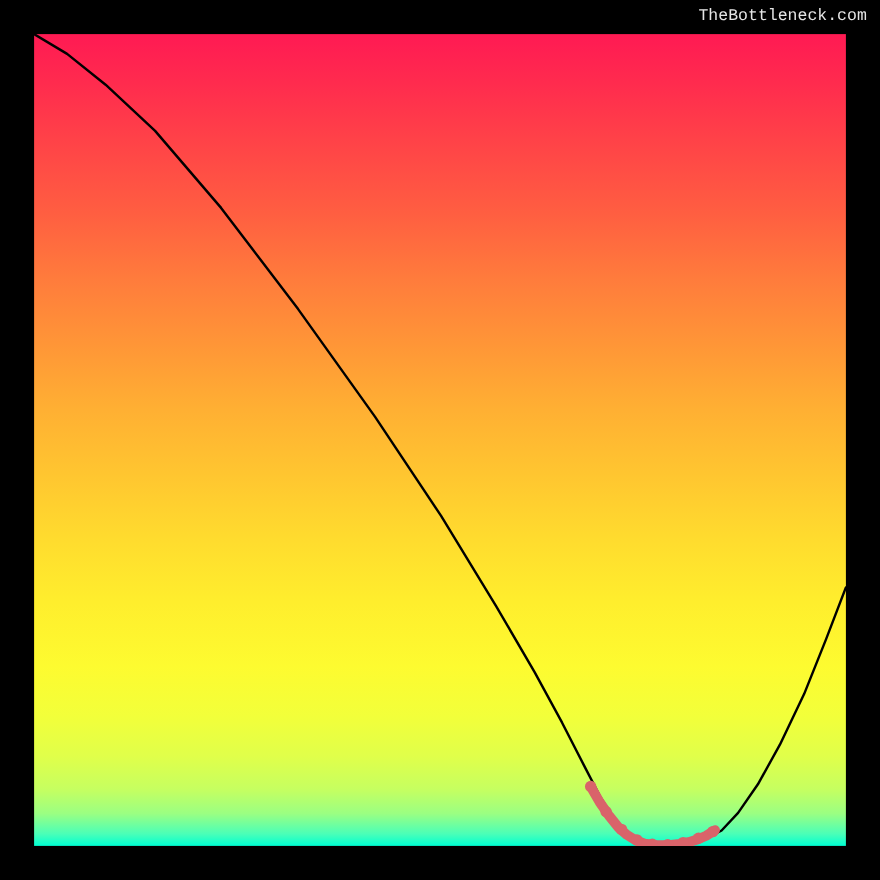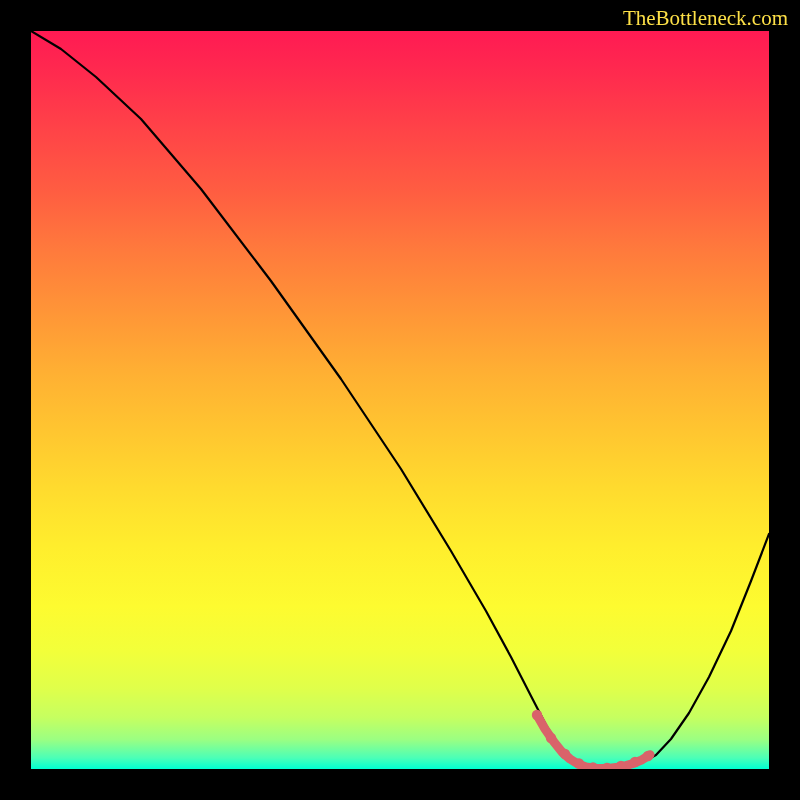--- a/index.html
+++ b/index.html
@@ -7,23 +7,23 @@
   .container {
     position: relative;
     width: 800px;
     height: 800px;
     background: #000;
   }
   .watermark {
     position: absolute;
     top: 6px;
     right: 12px;
-    font-family: Liberation Serif, serif;
-    font-size: 21px;
-    color: #fde047;
+    font-family: Liberation Mono, monospace;
+    font-size: 15px;
+    color: #e5e5e5;
     font-weight: 500;
     z-index: 10;
   }
   .plot-area {
     position: absolute;
     left: 31px;
     top: 31px;
     width: 738px;
     height: 738px;
     overflow: hidden;

